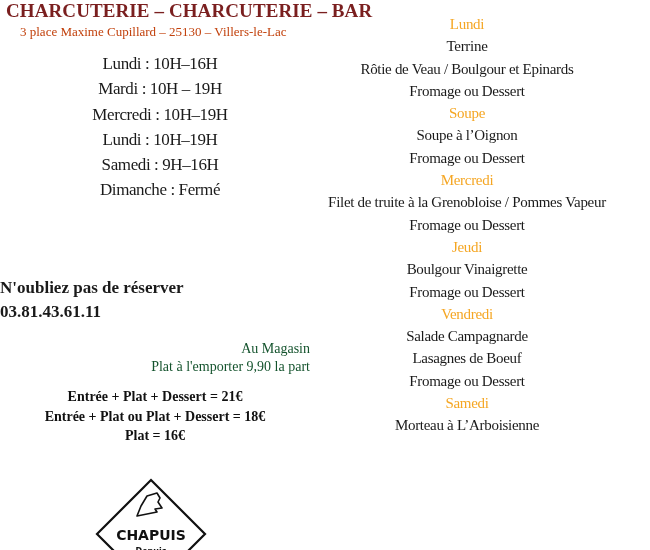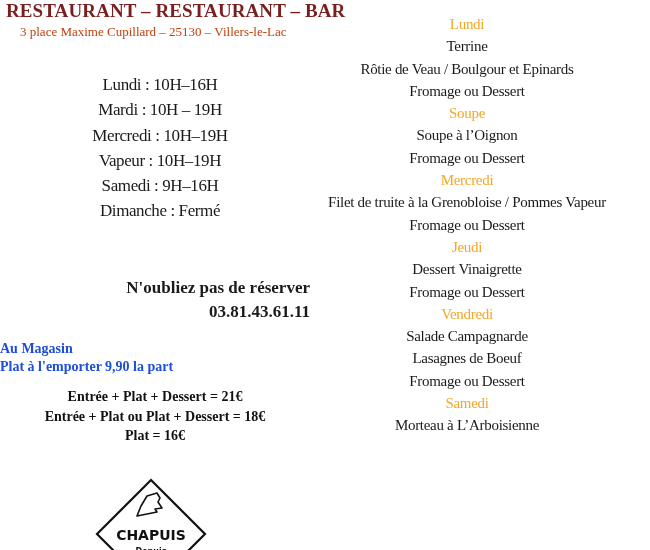--- a/index.html
+++ b/index.html
@@ -1,41 +1,41 @@
 <!DOCTYPE html>
 <html><head>
 <meta charset="utf-8">
 <style>
   html, body { margin: 0; padding: 0; background: #ffffff; }
   body { width: 650px; height: 550px; overflow: hidden; position: relative; font-family: "Liberation Serif", "DejaVu Serif", serif; color: #1a1a1a; }
   .left { position: absolute; left: 0; top: 0; width: 310px; }
   .title { position: absolute; left: 6px; top: 0px; font-size: 19px; font-weight: bold; color: #7a1f1f; letter-spacing: 0.1px; white-space: nowrap; }
   .address { position: absolute; left: 20px; top: 24px; font-size: 13px; color: #c2410c; white-space: nowrap; }
-  .hours { position: absolute; left: 0; top: 72px; width: 320px; text-align: center; }
+  .hours { position: absolute; left: 0; top: 51px; width: 320px; text-align: center; }
   .hours div { font-size: 17px; line-height: 25.3px; letter-spacing: -0.4px; }
-  .reserve { position: absolute; left: 0; top: 276px; width: 310px; text-align: right; font-weight: bold; font-size: 17px; line-height: 24px; }
-  .magasin { position: absolute; left: 0; top: 340px; width: 310px; text-align: left; font-weight: bold; font-size: 14px; line-height: 18px; color: #1d4ed8; }
+  .reserve { position: absolute; left: 0; top: 276px; width: 310px; text-align: left; font-weight: bold; font-size: 17px; line-height: 24px; }
+  .magasin { position: absolute; left: 0; top: 340px; width: 310px; text-align: right; font-weight: normal; font-size: 14px; line-height: 18px; color: #14532d; }
   .resto { position: absolute; left: 0; top: 387px; width: 310px; text-align: center; font-weight: bold; font-size: 14px; line-height: 19.5px; color: #111; }
   .logo { position: absolute; left: 95px; top: 478px; width: 112px; height: 112px; }
   .right { position: absolute; left: 300px; top: 13px; width: 334px; text-align: center; }
   .right div { font-size: 15px; line-height: 22.3px; letter-spacing: -0.3px; white-space: nowrap; }
   .right .day { color: #f5a623; }
 </style>
 </head>
 <body>
 
 <div class="left">
-  <div class="title">RESTAURANT – RESTAURANT – BAR</div>
+  <div class="title">CHARCUTERIE – CHARCUTERIE – BAR</div>
   <div class="address">3 place Maxime Cupillard – 25130 – Villers-le-Lac</div>
 
   <div class="hours">
     <div>Lundi : 10H–16H</div>
     <div>Mardi : 10H – 19H</div>
     <div>Mercredi : 10H–19H</div>
-    <div>Vapeur : 10H–19H</div>
+    <div>Lundi : 10H–19H</div>
     <div>Samedi : 9H–16H</div>
     <div>Dimanche : Fermé</div>
   </div>
 
   <div class="reserve">
     <div>N'oubliez pas de réserver</div>
     <div>03.81.43.61.11</div>
   </div>
 
   <div class="magasin">
@@ -67,21 +67,21 @@
 
   <div class="day">Soupe</div>
   <div>Soupe à l’Oignon</div>
   <div>Fromage ou Dessert</div>
 
   <div class="day">Mercredi</div>
   <div>Filet de truite à la Grenobloise / Pommes Vapeur</div>
   <div>Fromage ou Dessert</div>
 
   <div class="day">Jeudi</div>
-  <div>Dessert Vinaigrette</div>
+  <div>Boulgour Vinaigrette</div>
   <div>Fromage ou Dessert</div>
 
   <div class="day">Vendredi</div>
   <div>Salade Campagnarde</div>
   <div>Lasagnes de Boeuf</div>
   <div>Fromage ou Dessert</div>
 
   <div class="day">Samedi</div>
   <div>Morteau à L’Arboisienne</div>
 </div>

